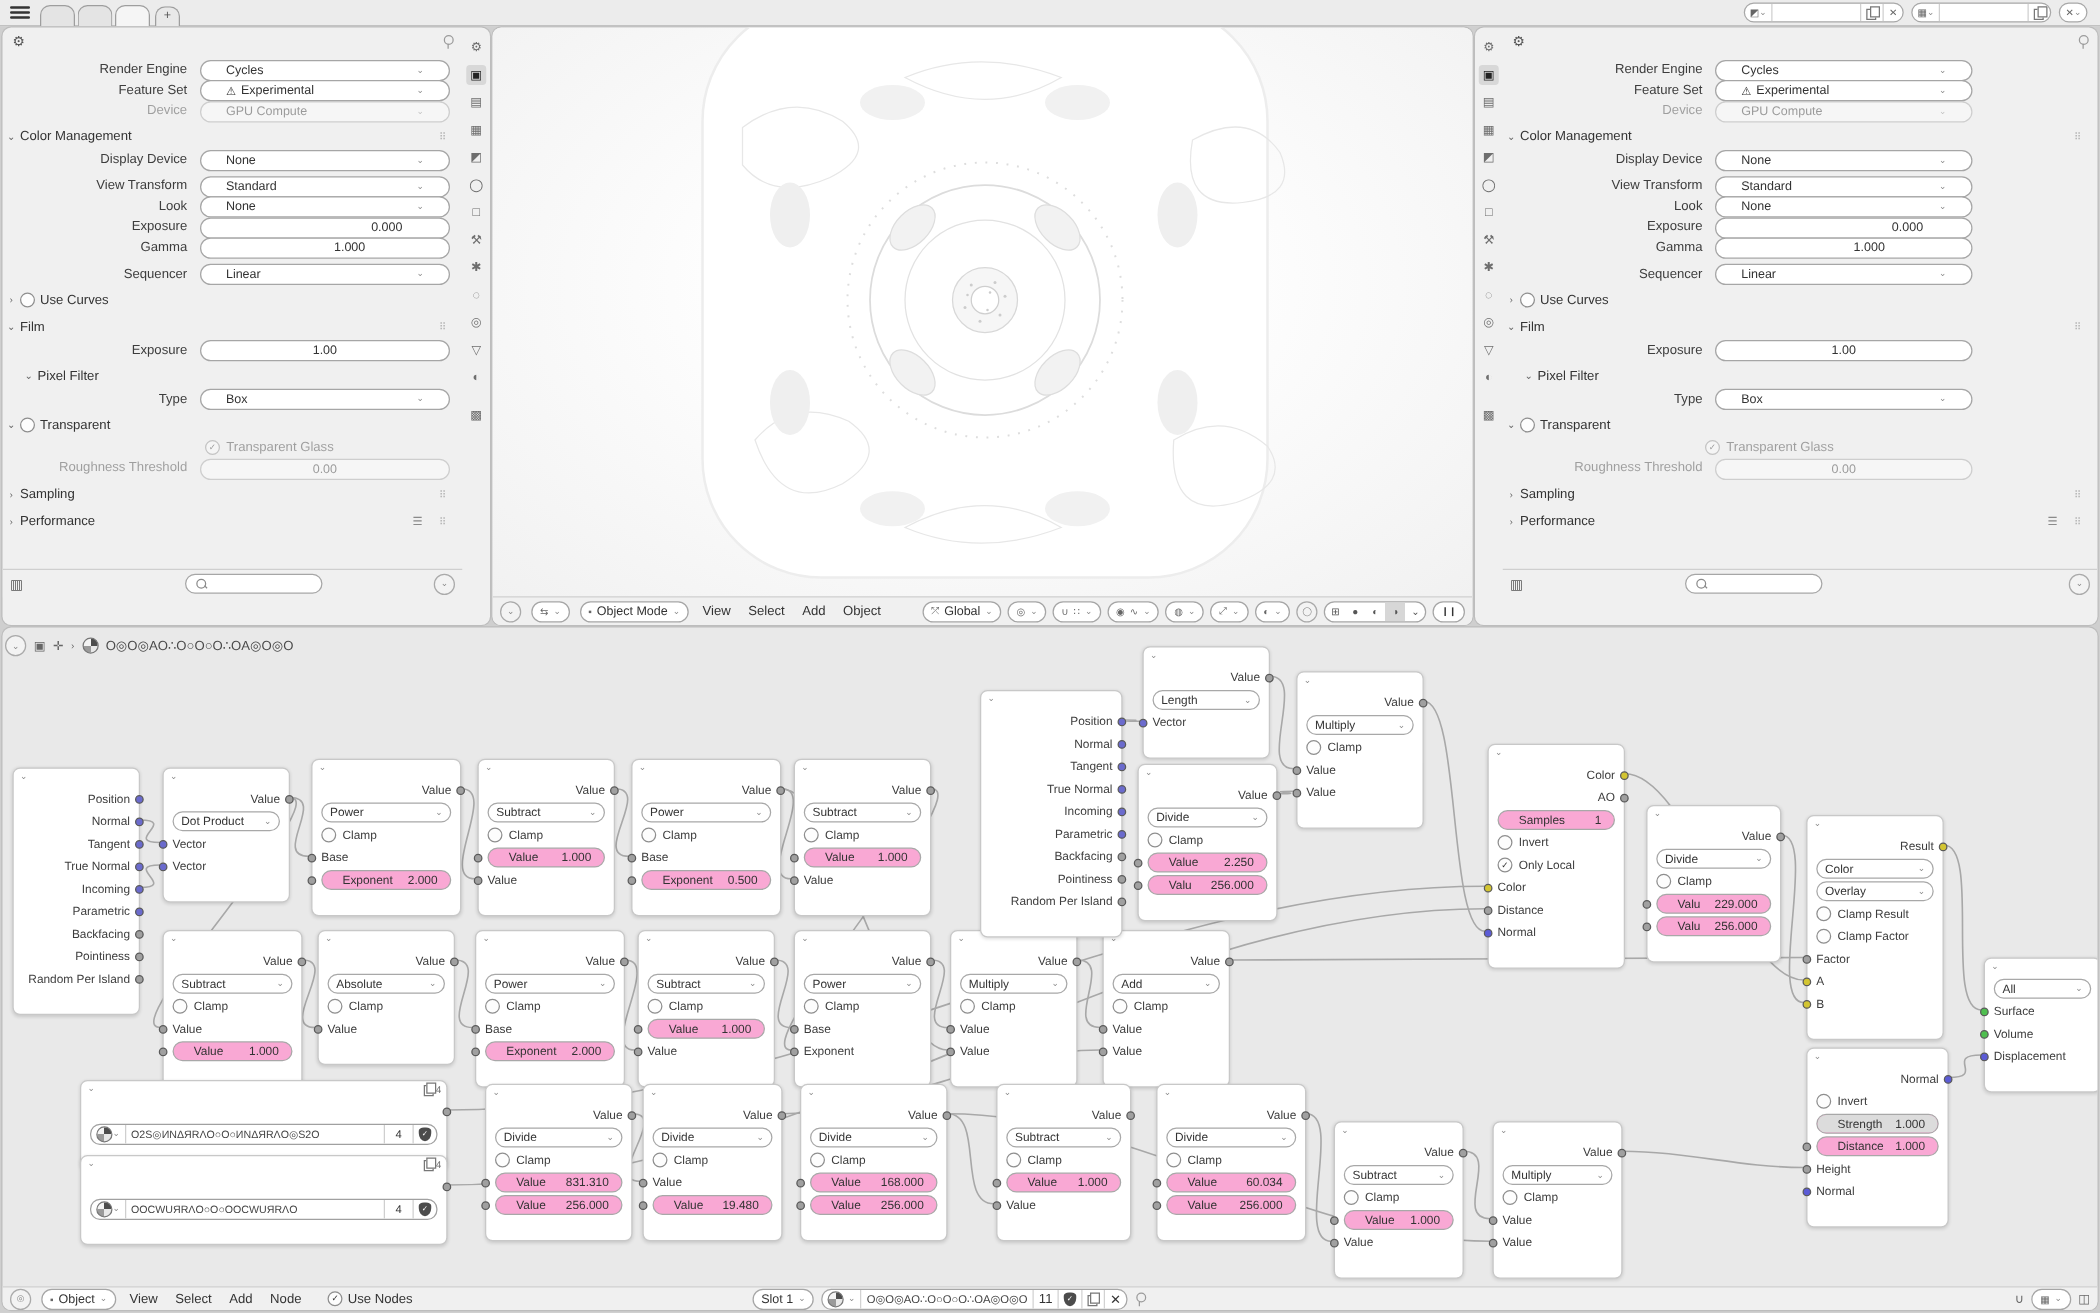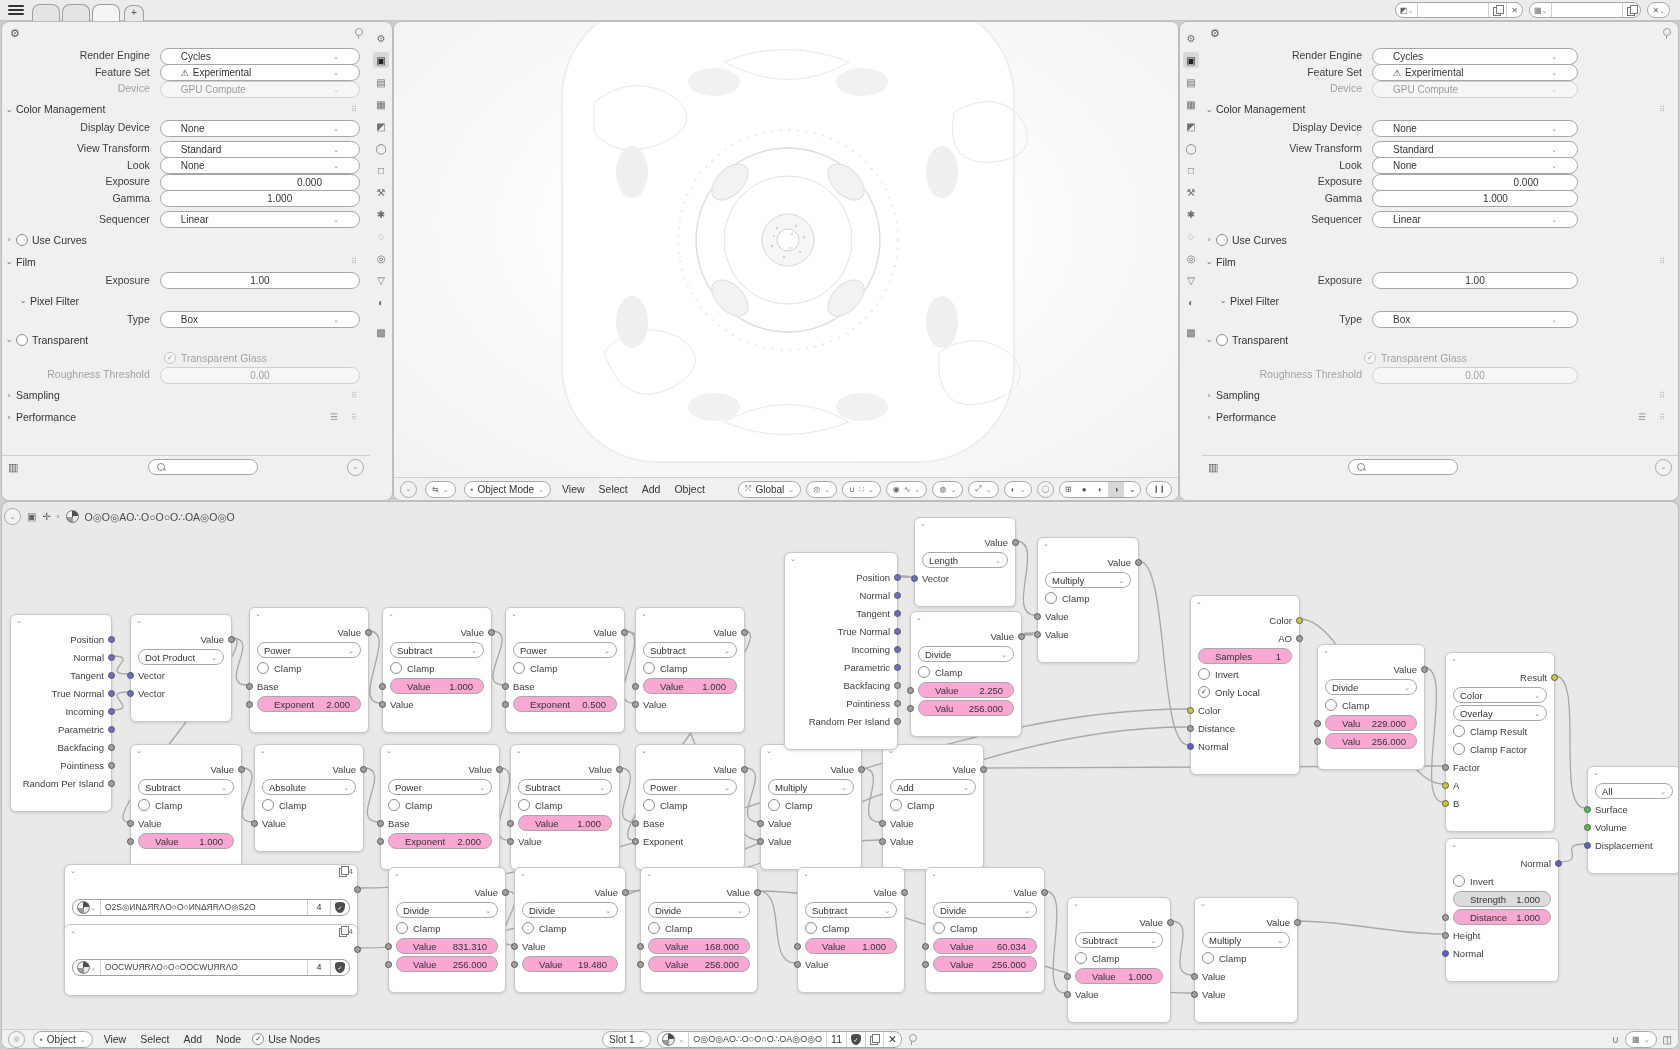--- a/index.html
+++ b/index.html
@@ -110,21 +110,21 @@
   .selrow .nm{flex:1;justify-content:flex-start;font-size:8.5px;color:#444;white-space:nowrap;overflow:hidden;border-right:1px solid #cfcfcf;}
   .selrow .ct{font-size:9px;color:#333;min-width:14px;}
   .selrow .seg:last-child{border-right:none;}
   #node-footer{position:absolute;left:0;right:0;bottom:0;height:18px;background:#f0f0f0;border-top:1px solid #cfcfcf;display:flex;align-items:center;gap:8px;padding:0 6px;font-size:10.5px;color:#333;z-index:6;}
   .nf-center{position:absolute;left:600px;display:flex;align-items:center;gap:6px;}
   .nf-right{margin-left:auto;display:flex;align-items:center;gap:6px;}
   .matsel{display:flex;align-items:center;height:15px;border:1px solid #a6a6a6;border-radius:8px;background:#fff;overflow:hidden;}
   .matsel .seg{display:flex;align-items:center;height:100%;padding:0 4px;border-right:1px solid #d2d2d2;gap:3px;}
   .matsel .seg:last-child{border-right:none;}
   .matname{font-size:9px;color:#444;max-width:190px;white-space:nowrap;overflow:hidden;}
-  .usenodes{display:flex;align-items:center;gap:4px;}
+  .usenodes{display:flex;align-items:center;gap:4px;margin-left:10px;}
 </style>
 </head>
 <body>
 
 <div id="stage">
 
   <div id="topbar">
     <span class="hamburger">
         <i></i>
         <i></i>

